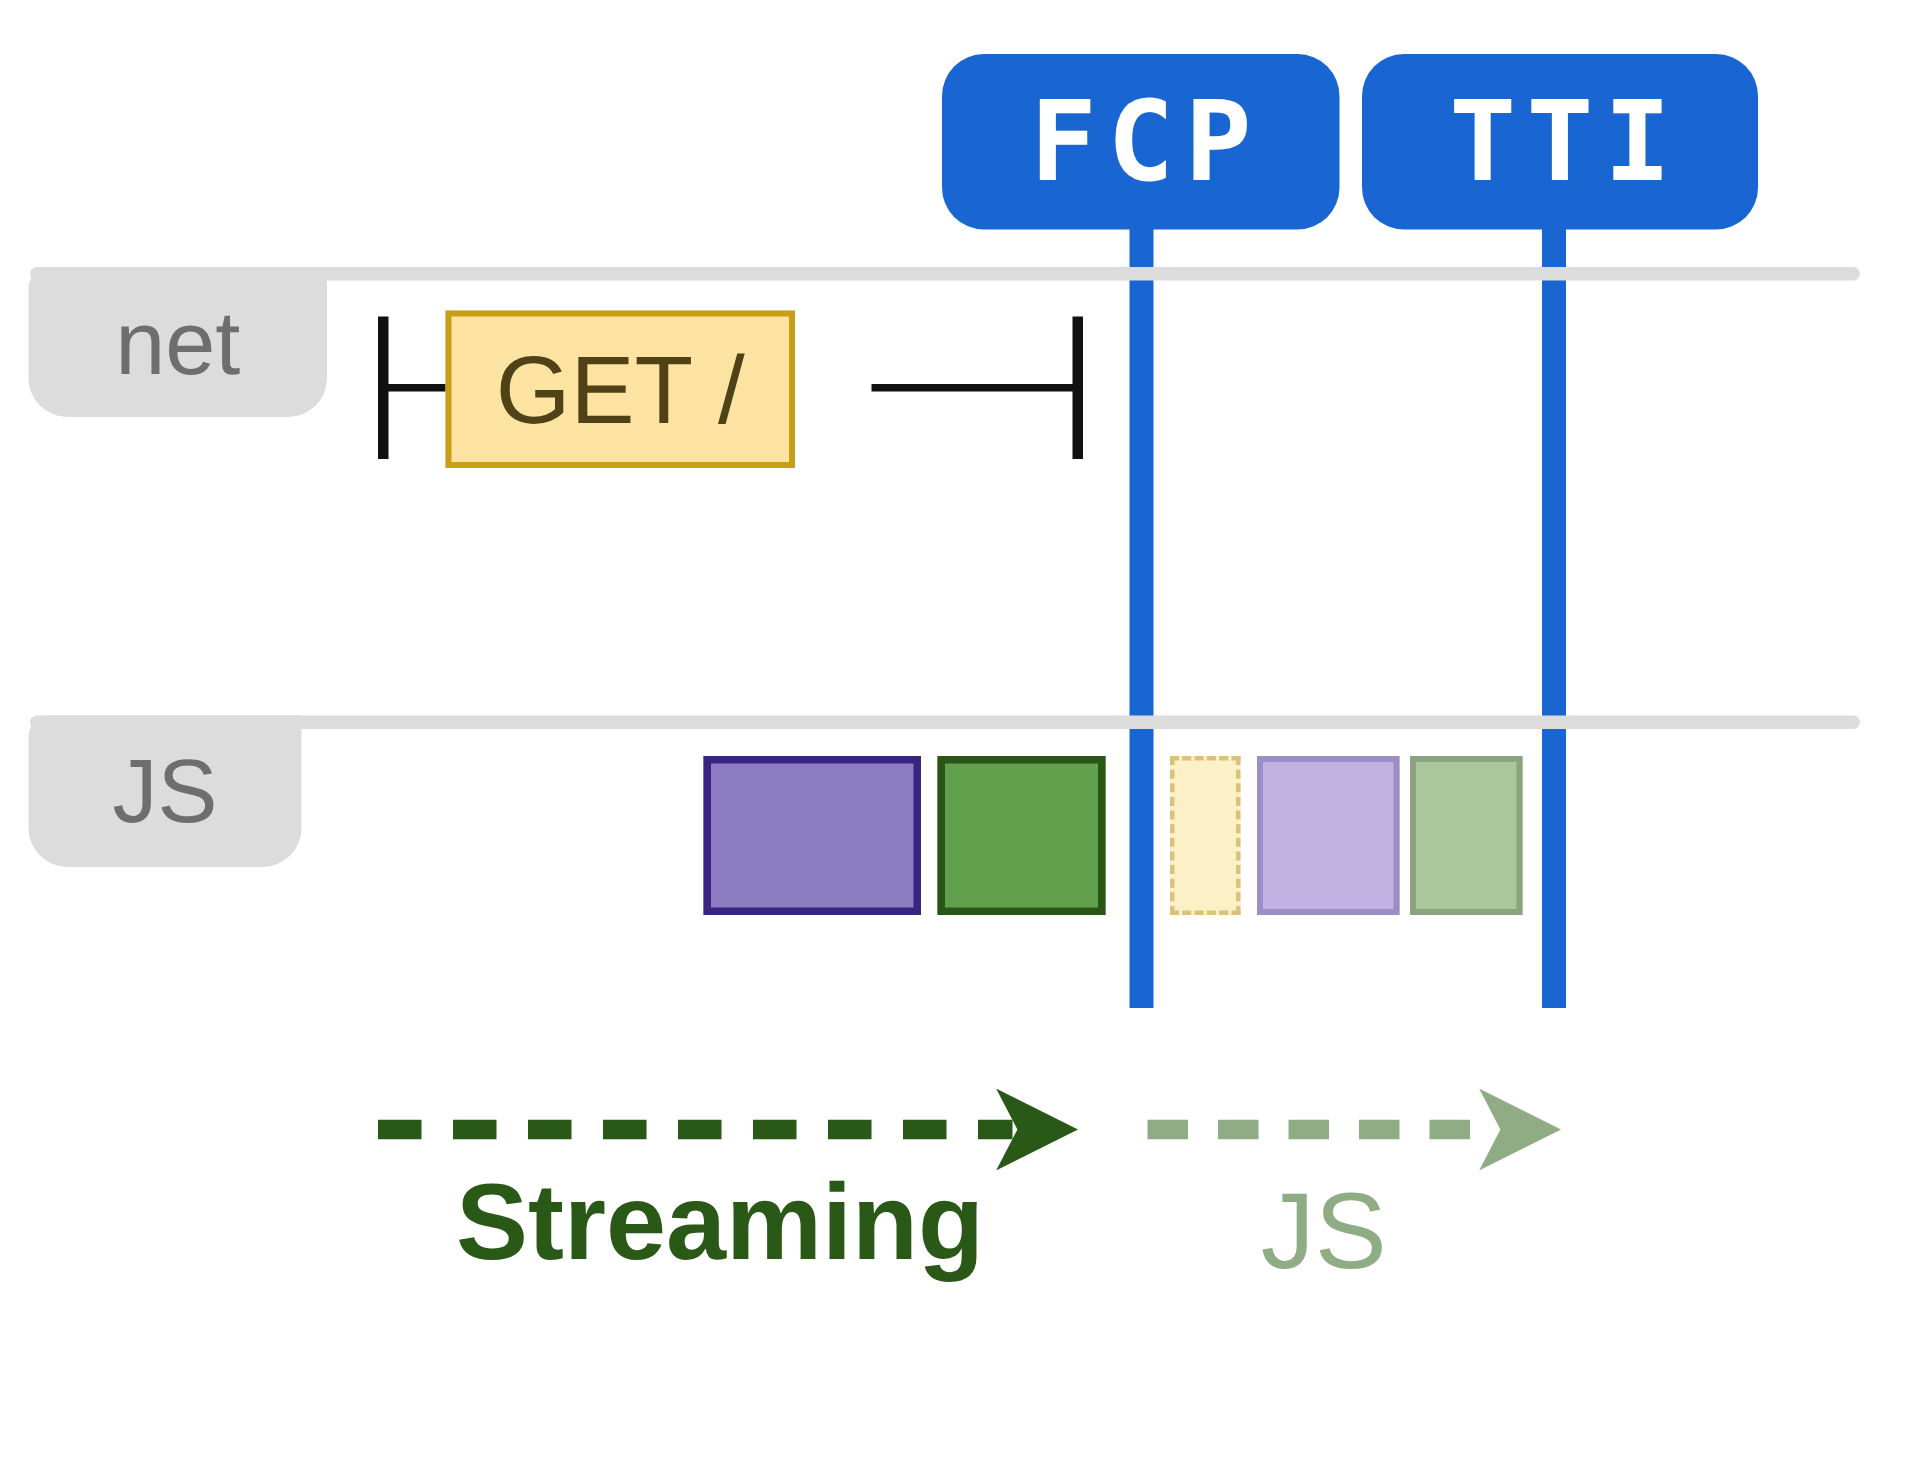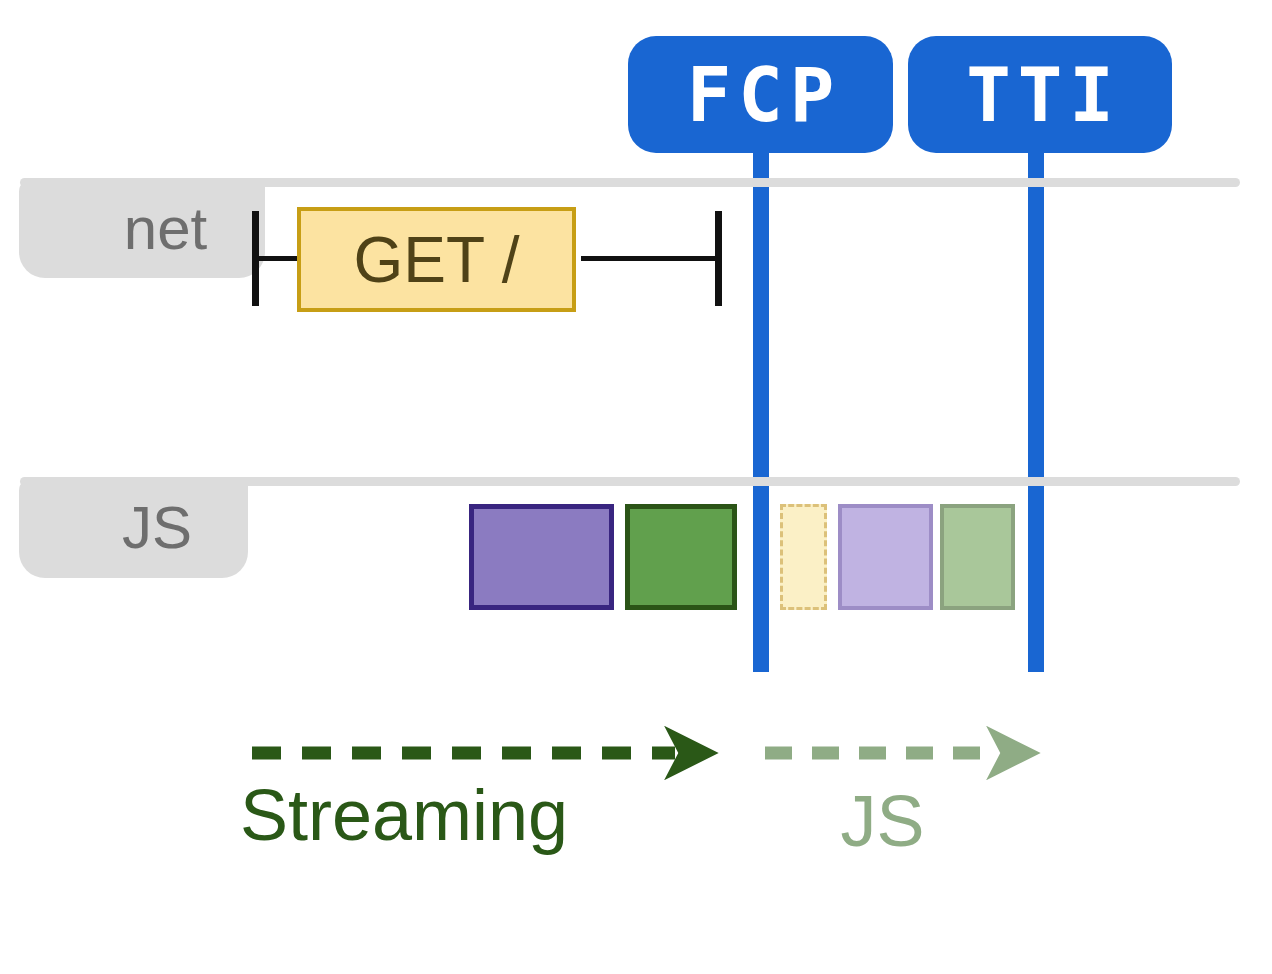--- a/index.html
+++ b/index.html
@@ -30,39 +30,38 @@
     position:absolute;left:20px;width:1220px;height:9px;border-radius:5px;
     background:var(--c-lane_grey,#dcdcdc);
   }
   #lane-net-line{top:178px;}
   #lane-js-line{top:477px;}
   .lane-label{
     position:absolute;background:var(--c-lane_grey,#dcdcdc);
     color:var(--c-lane_label_text,#6e6e6e);
     font-size:60px;display:flex;align-items:center;justify-content:center;
     border-radius:14px 0 26px 26px;
-    padding-left:47px;
   }
   #label-net{left:19px;top:178px;width:199px;height:100px;}
   #label-js{left:19px;top:477px;width:182px;height:101px;}
   
   .whisker-tick{
     position:absolute;top:211px;width:7px;height:95px;
     background:var(--c-whisker_black,#111111);
   }
   #tick-left{left:252px;}
   #tick-right{left:715px;}
   .whisker-line{
     position:absolute;top:256px;height:5px;
     background:var(--c-whisker_black,#111111);
   }
   #wline-left{left:258px;width:42px;}
   #wline-right{left:581px;width:135px;}
   #get-box{
-    position:absolute;left:297px;top:207px;width:279px;height:105px;box-sizing:border-box;
+    position:absolute;left:297px;top:207px;width:233px;height:105px;box-sizing:border-box;
     background:var(--c-request_fill,#fce3a1);
     border:4px solid var(--c-request_border,#c79e15);
     color:var(--c-request_text,#4f4217);
     font-size:64px;display:flex;align-items:center;justify-content:center;
     white-space:pre;
   }
   
   .task{position:absolute;top:504px;height:106px;box-sizing:border-box;}
   #task-1{left:469px;width:145px;background:var(--c-task_purple,#8b7bc1);border:5px solid var(--c-task_purple_border,#392580);}
   #task-2{left:625px;width:112px;background:var(--c-task_green,#61a04d);border:5px solid var(--c-task_green_border,#2b5417);}
@@ -70,22 +69,22 @@
   #task-4{left:838px;width:95px;background:var(--c-task_purple_faded,#c0b3e2);border:4px solid var(--c-task_purple_faded_border,#9d8dc6);}
   #task-5{left:940px;width:75px;background:var(--c-task_green_faded,#a9c79a);border:4px solid var(--c-task_green_faded_border,#8ba37f);}
   
   #arrows{position:absolute;left:0;top:0;width:1272px;height:974px;pointer-events:none;}
   .arrow-dark{stroke:var(--c-streaming_green,#2a5817);}
   .arrowhead-dark{fill:var(--c-streaming_green,#2a5817);}
   .arrow-light{stroke:var(--c-optional_green,#8fac85);}
   .arrowhead-light{fill:var(--c-optional_green,#8fac85);}
   
   #streaming-label{
-    position:absolute;left:240px;top:779px;width:480px;text-align:left;
-    font-size:72px;line-height:1.0;color:var(--c-streaming_green,#2a5817);
+    position:absolute;left:240px;top:779px;width:480px;text-align:center;
+    font-size:72px;line-height:1.0;color:var(--c-streaming_green,#2a5817);font-weight:bold;
   }
   #js-optional-label{
     position:absolute;left:690px;top:780px;width:385px;text-align:center;
     font-size:72px;line-height:1.16;color:var(--c-optional_green,#8fac85);
   }
 </style>
 </head>
 <body>
 
 <div class="canvas">

